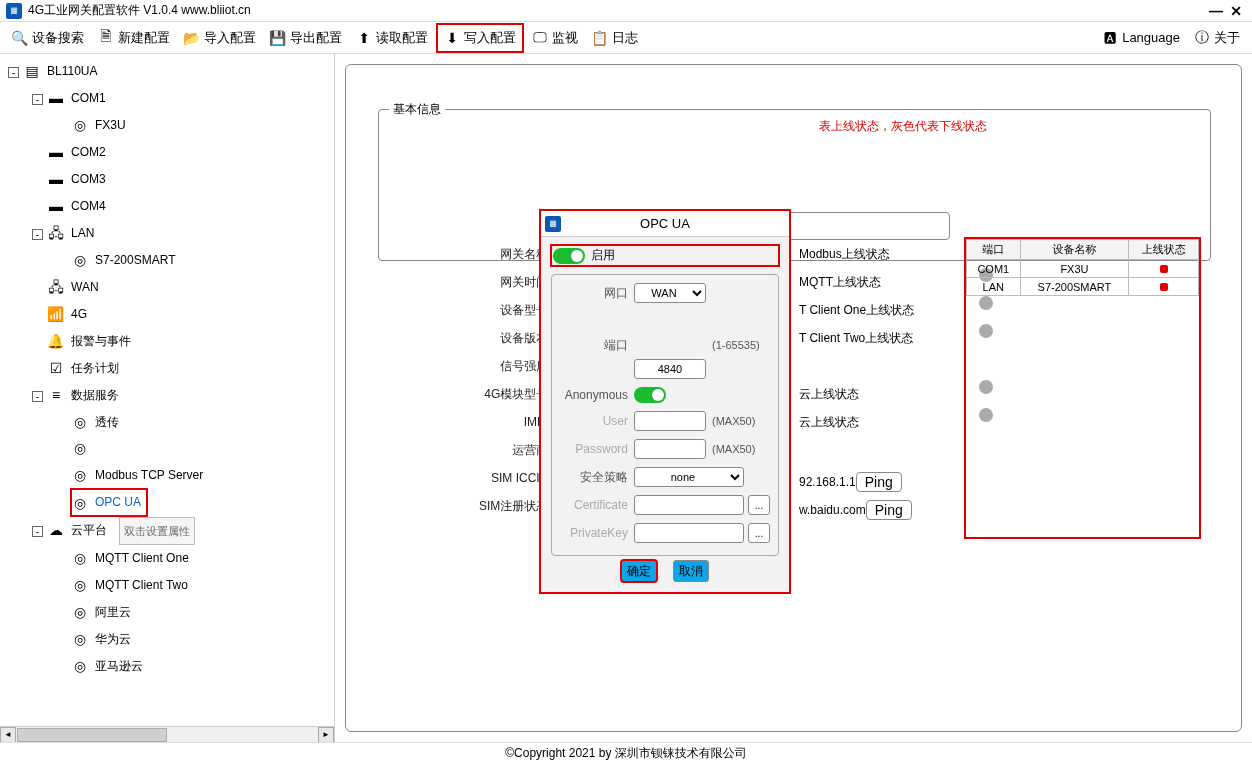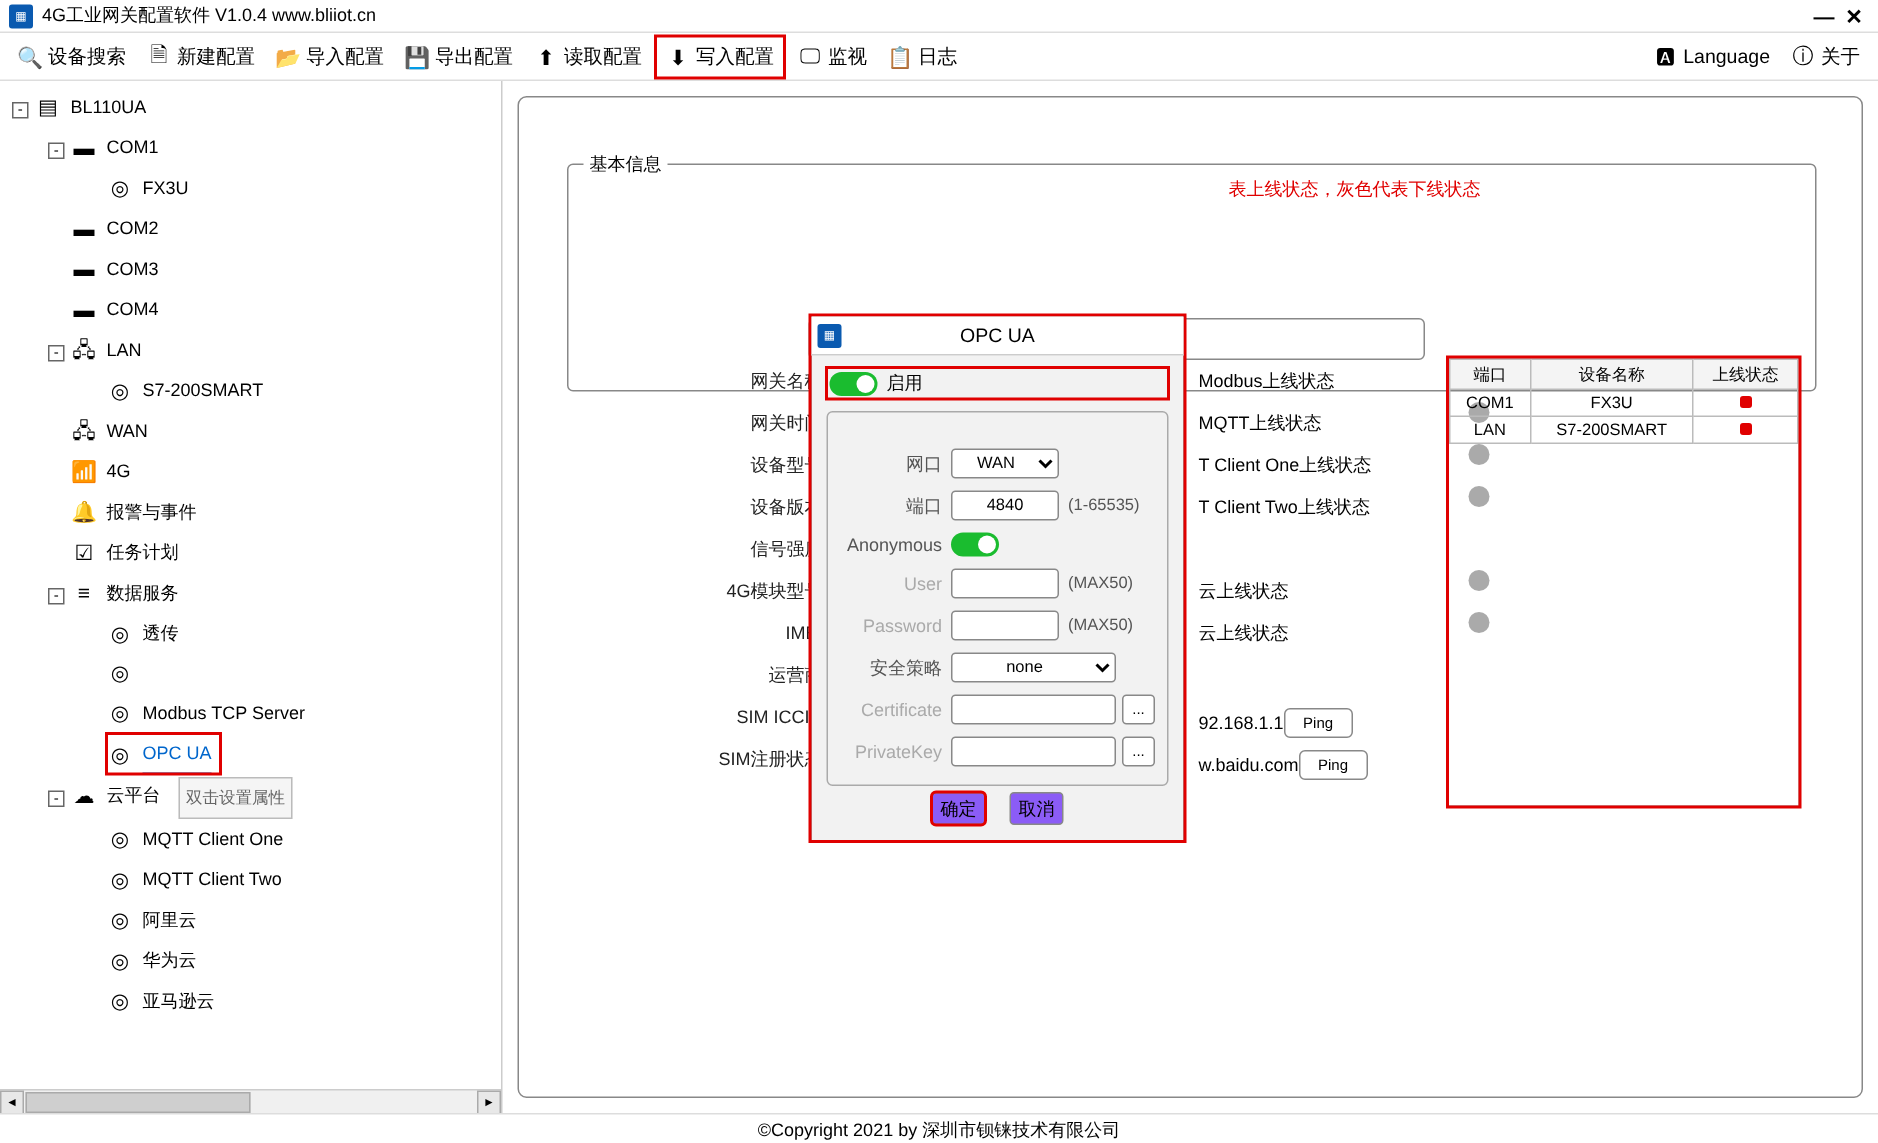--- a/index.html
+++ b/index.html
@@ -50,25 +50,25 @@
   .dlg-row .rlbl { width: 70px; text-align: right; color: #555; margin-right: 6px; }
   .dlg-row input[type=text], .dlg-row select { height: 20px; border: 1px solid #888; border-radius: 3px; padding: 0 6px; font-size: 11px; text-align: center; background: #fff; }
   .dlg-row .hint { margin-left: 6px; color: #555; font-size: 11px; }
   .toggle { width: 32px; height: 16px; border-radius: 8px; position: relative; display: inline-block; }
   .toggle.on { background: #1abc2f; }
   .toggle .knob { width: 12px; height: 12px; background: #fff; border-radius: 50%; position: absolute; top: 2px; }
   .toggle.on .knob { right: 2px; }
   .dlg-row .disabled { color: #aaa; }
   .browse { width: 22px; height: 20px; border: 1px solid #888; background: #fff; border-radius: 3px; margin-left: 4px; cursor: pointer; font-size: 10px; }
   .dlg-btns { display: flex; justify-content: center; gap: 16px; margin-top: 4px; }
-  .dlg-btns button { width: 36px; height: 22px; border: 1px solid #888; background: #8b5cf6; border-radius: 3px; cursor: pointer; font-size: 12px; }
+  .dlg-btns button { width: 36px; height: 22px; border: 1px solid #888; background: #0ea5e9; border-radius: 3px; cursor: pointer; font-size: 12px; }
   .hl-red { outline: 2px solid #e00000; outline-offset: -1px; }
   .ip-list { position: absolute; left: 420px; top: 358px; font-size: 12px; }
   .ip-list .row { height: 28px; display: flex; align-items: center; }
-  .ping { height: 20px; width: 46px; border: 1px solid #888; border-radius: 4px; background: #fff; cursor: pointer; font-size: 10px; }
+  .ping { height: 20px; width: 46px; border: 1px solid #888; border-radius: 4px; background: #fff; cursor: pointer; font-size: 14px; }
   .footer { height: 20px; text-align: center; font-size: 12px; line-height: 20px; color: #000; border-top: 1px solid #ddd; }
   .scrollbar-h { height: 16px; background: #f0f0f0; border-top: 1px solid #ccc; position: absolute; bottom: 0; left: 0; right: 0; display: flex; }
   .sb-btn { width: 16px; height: 16px; border: 1px solid #aaa; background: #e8e8e8; font-size: 8px; text-align: center; line-height: 14px; }
   .sb-thumb { height: 14px; margin: 1px; background: #cfcfcf; border: 1px solid #aaa; }
 </style>
 </head>
 <body>
 
 <div class="titlebar">
   <span class="app-icon">▦</span>
@@ -331,28 +331,28 @@
     <span class="dlg-ico">▦</span>
     <span>OPC UA</span>
   </div>
   <div class="dlg-body">
     <div class="dlg-row hl-red" style="padding:2px">
       <span class="toggle on">
           <span class="knob"></span>
         </span>
       <span style="margin-left:6px">启用</span>
     </div>
-    <div style="border:1px solid #aaa; border-radius:4px; padding:24px 6px 4px 6px; background:#f2f2f2">
+    <div style="border:1px solid #aaa; border-radius:4px; padding:8px 6px 4px 6px; background:#f2f2f2">
       <div class="dlg-row">
           <span class="rlbl">网口</span>
         <select style="width:72px"><option>WAN</option></select>
       </div>
       <div class="dlg-row">
           <span class="rlbl">端口</span>
-        <input type="text" style="width: 72px;" value="4840">
+        <input type="text" style="width: 72px; margin-top: 48px;" value="4840">
         <span class="hint">(1-65535)</span>
       </div>
       <div class="dlg-row">
           <span class="rlbl">Anonymous</span>
         <span class="toggle on">
             <span class="knob"></span>
           </span>
       </div>
       <div class="dlg-row">
           <span class="rlbl disabled">User</span>

